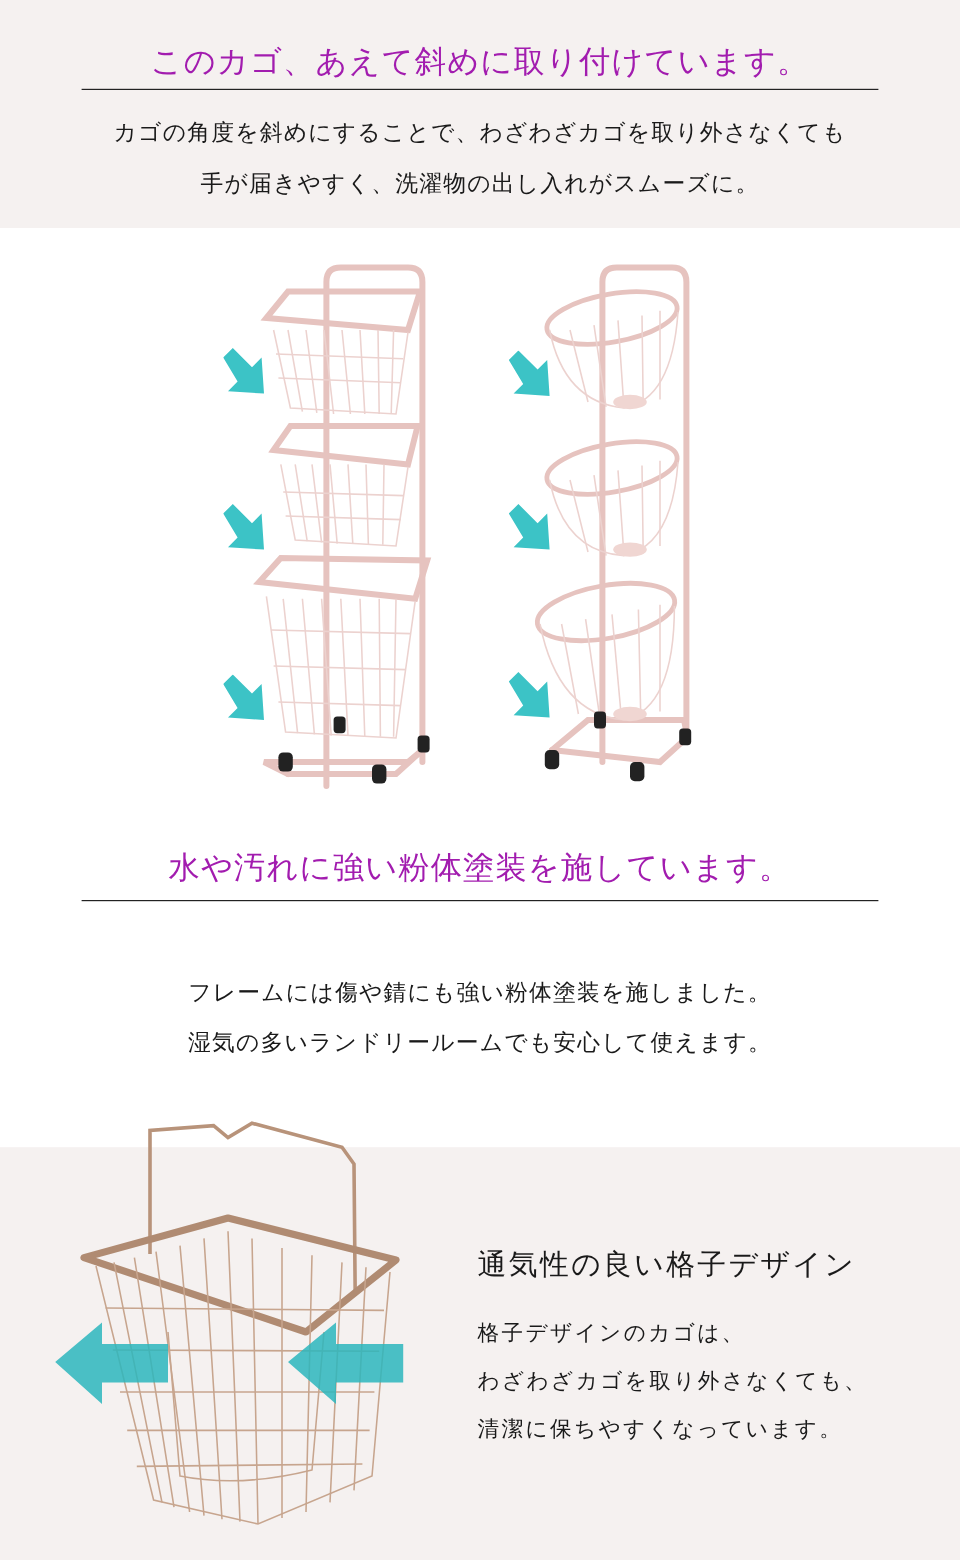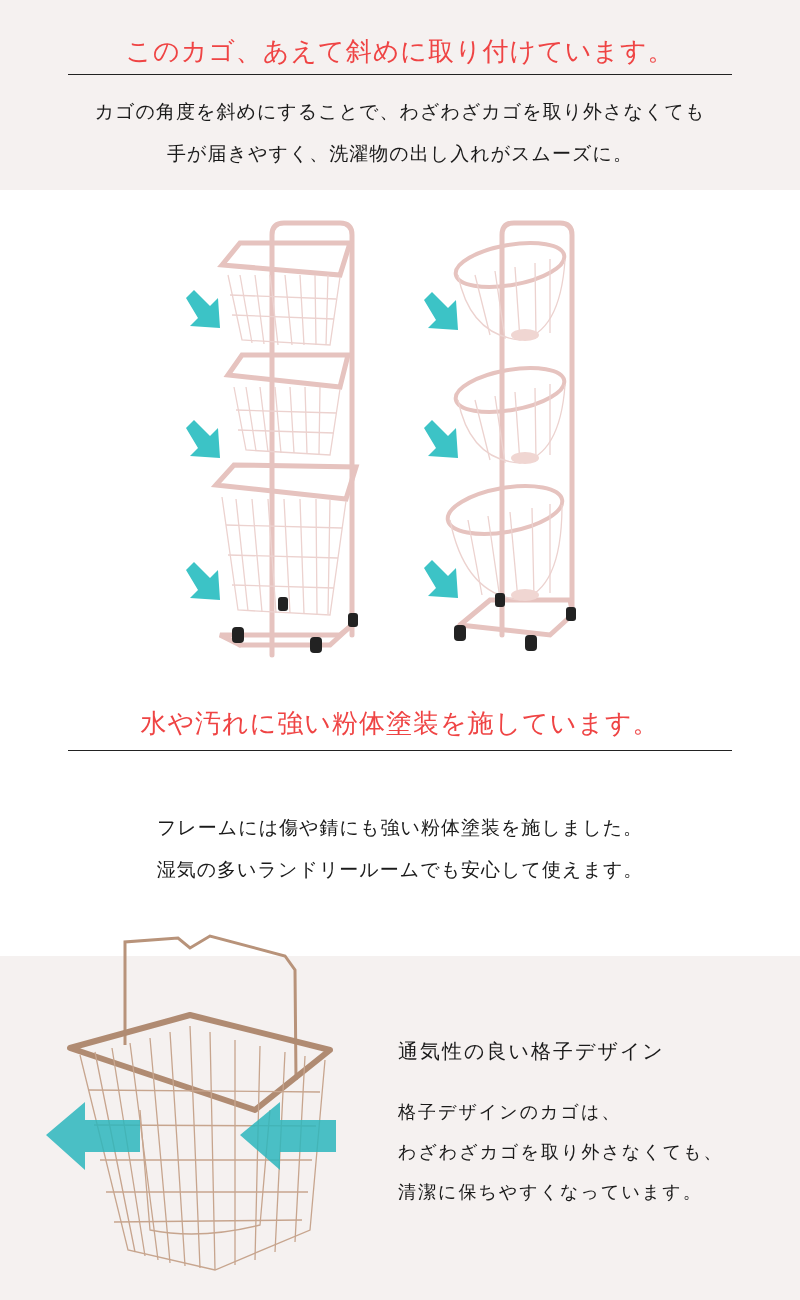--- a/index.html
+++ b/index.html
@@ -1,26 +1,26 @@
 <!DOCTYPE html>
 <html><head>
 <meta charset="utf-8">
 <style>
   html,body{margin:0;padding:0;}
   body{width:800px;height:1300px;position:relative;background:#ffffff;overflow:hidden;
        font-family:"DejaVu Sans","Liberation Sans",sans-serif;color:#1a1a1a;}
   .band{position:absolute;left:0;width:800px;}
   .band-top{top:0;height:190px;background:#f5f1f0;}
   .band-bottom{top:956px;height:344px;background:#f5f1f0;}
-  .h-title{position:absolute;left:0;width:800px;text-align:center;font-size:26px;letter-spacing:1px;color:#ef4444;white-space:nowrap;}
+  .h-title{position:absolute;left:0;width:800px;text-align:center;font-size:26px;letter-spacing:1px;color:#a21caf;white-space:nowrap;}
   .divider{position:absolute;left:68px;width:664px;height:1px;background:#222;}
   .para{position:absolute;left:0;width:800px;text-align:center;font-size:19px;letter-spacing:1px;line-height:42px;white-space:nowrap;}
   .para div{height:42px;}
   .rack{position:absolute;}
-  .feature-title{position:absolute;left:398px;top:1038px;font-size:20px;letter-spacing:2px;white-space:nowrap;font-family:Liberation Mono, monospace;}
+  .feature-title{position:absolute;left:398px;top:1038px;font-size:24px;letter-spacing:2px;white-space:nowrap;font-family:Liberation Mono, monospace;}
   .feature-body{position:absolute;left:398px;top:1092px;font-size:18px;letter-spacing:2px;line-height:40px;white-space:nowrap;}
   .feature-body div{height:40px;}
 </style>
 </head>
 <body>
 
 <div class="band band-top"></div>
 <div class="band band-bottom"></div>
 
 <div class="h-title" style="top:34px;">このカゴ、あえて斜めに取り付けています。</div>

